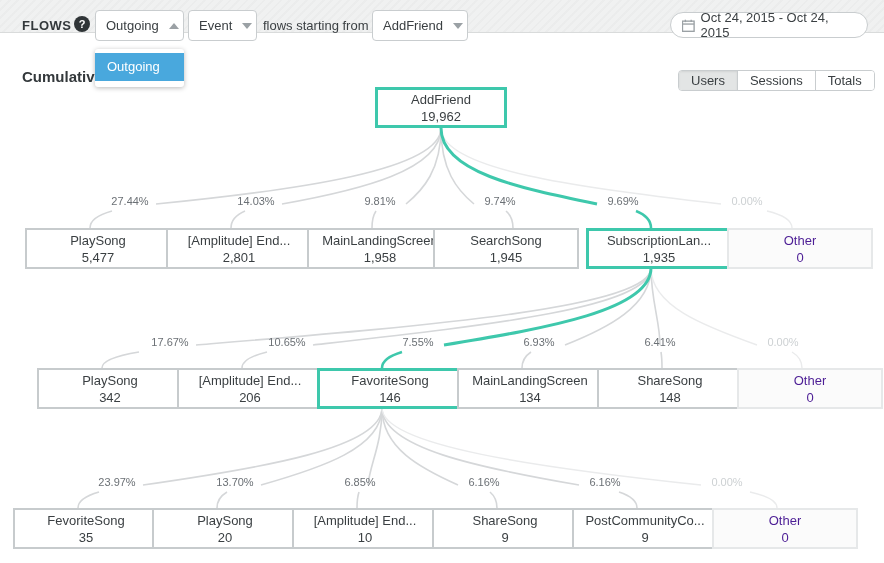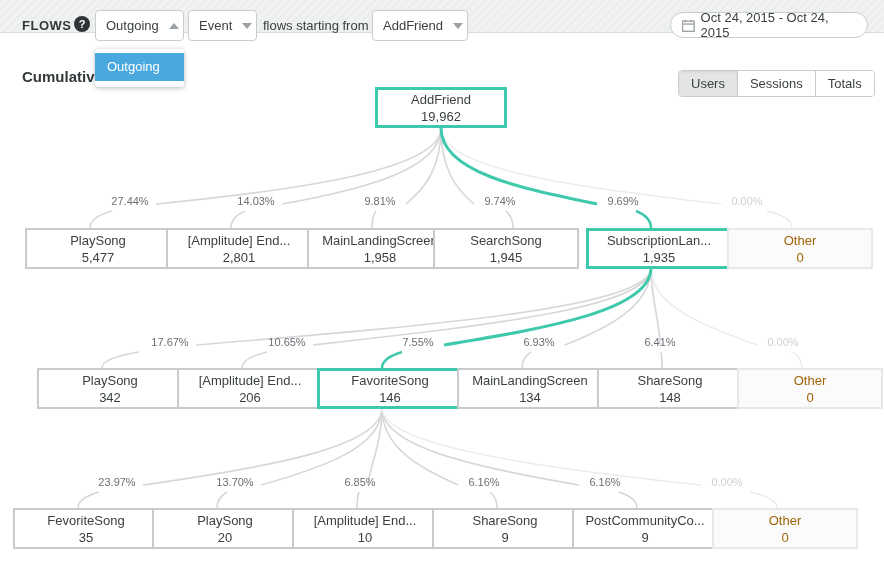--- a/index.html
+++ b/index.html
@@ -28,42 +28,42 @@
     padding:0 11px; cursor:pointer; }
 
   
   .menu { position:absolute; left:95px; top:49px; width:89px; background:#fff; border-radius:3px;
     box-shadow:0 1px 5px rgba(0,0,0,0.28); z-index:20; padding:4px 0 6px 0; }
   .menu-item { height:28px; line-height:28px; padding:0 12px; font-size:13px; color:#3a3f42; cursor:pointer; }
   .menu-item.sel { background:#49a8dd; color:#fff; }
 
   
   .heading { position:absolute; left:22px; top:68px; font-size:15px; font-weight:bold; color:#33383b; z-index:2; }
-  .segmented { position:absolute; left:678px; top:70px; height:27px; display:flex; z-index:4;
+  .segmented { position:absolute; left:678px; top:70px; height:21px; display:flex; z-index:4;
     border:1px solid #c9cdcf; border-radius:4px; overflow:hidden; background:#fff; }
   .seg { height:100%; display:flex; align-items:center; padding:0 12px; font-size:13px;
     border-right:1px solid #c9cdcf; cursor:pointer; background:#fff; }
   .seg:last-child { border-right:none; }
   .seg.active { background:#e3e5e5; box-shadow:inset 0 1px 2px rgba(0,0,0,0.08); }
 
   
   svg.links { position:absolute; left:0; top:0; z-index:0; }
   svg.links path { fill:none; }
   .p-gray  { stroke:#d5d7d9; stroke-width:1.6; }
   .p-light { stroke:#eaebec; stroke-width:1.4; }
   .p-teal  { stroke:#3ec8ac; stroke-width:3; }
   .p-teal-h{ stroke:#3ec8ac; stroke-width:2.6; }
 
   .node { position:absolute; width:146px; height:41px; background:#fff; border:2px solid #c7cbcd;
     display:flex; flex-direction:column; align-items:center; justify-content:center; z-index:2;
     font-size:13px; line-height:17px; text-align:center; cursor:pointer; }
   .node .nl { max-width:124px; white-space:nowrap; overflow:hidden; }
   .node.hl { border:3px solid #3ec8ac; }
   .node.root { width:132px; }
-  .node.muted { border-color:#e6e8e9; background:#fbfbfb; color:#a16207; }
+  .node.muted { border-color:#e6e8e9; background:#fbfbfb; color:#4c1d95; }
   .pct { position:absolute; transform:translateX(-50%); font-size:11px; color:#6b7075; z-index:1; white-space:nowrap; }
   .pct.muted { color:#cdd1d3; }
 </style>
 </head>
 <body>
 
 <div class="stage">
 
   <svg class="links" width="884" height="563">
 

